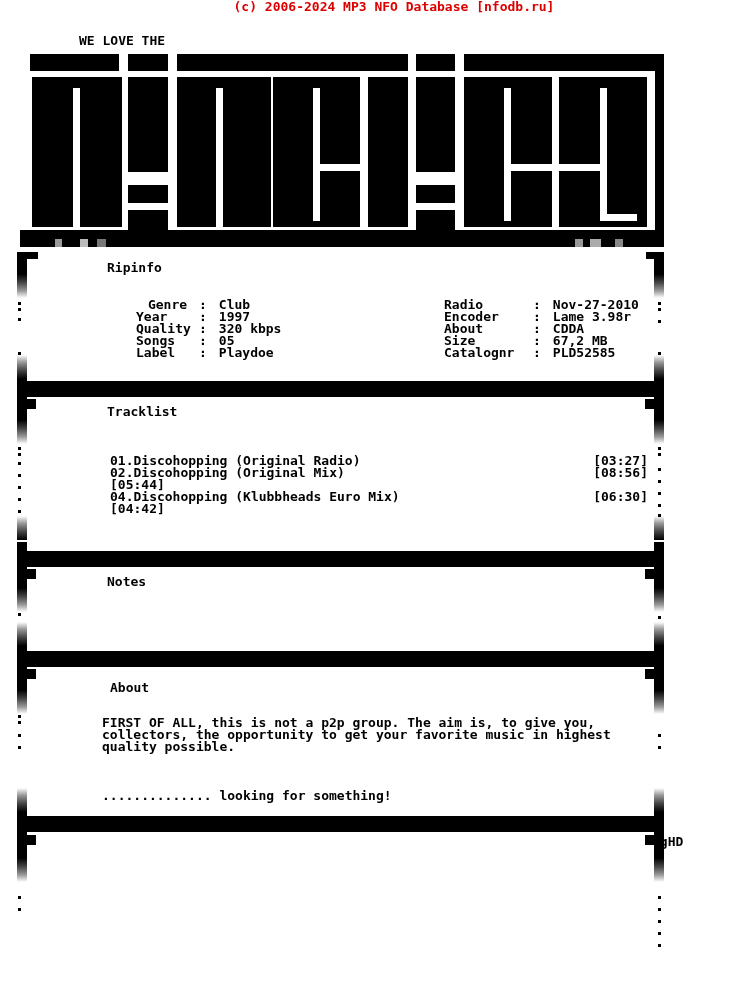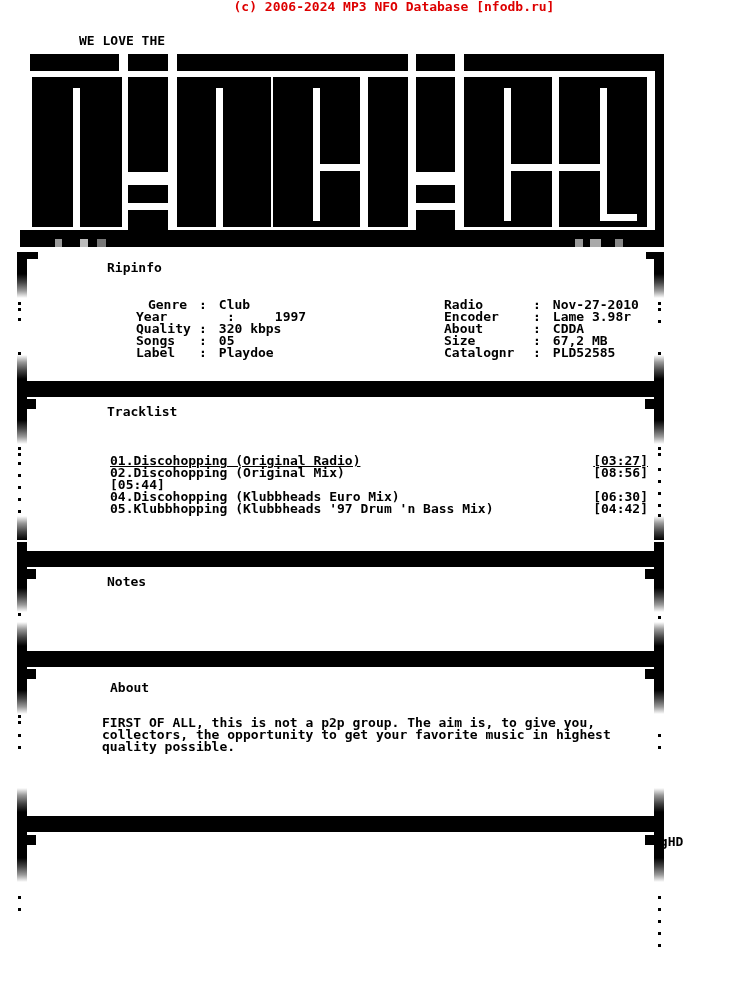--- a/index.html
+++ b/index.html
@@ -85,21 +85,21 @@
       <rect x="590" y="239" width="11" height="8" fill="#aaaaaa"></rect>
       <rect x="615" y="239" width="8" height="8" fill="#888888"></rect>
     </svg>
   </div>
 
   <div class="mono" style="left:63px;top:262px;">Ripinfo</div>
 
   <div class="mono ri-row" style="left:92px;top:299px;text-align:center;">
     <span class="ri-lab-l">Genre</span><span>:</span><span class="ri-val">Club</span>
   </div>
-  <div class="mono ri-row" style="left:92px;top:311px;gap:28px;">
+  <div class="mono ri-row" style="left:92px;top:311px;">
     <span class="ri-lab-l">Year</span><span>:</span><span class="ri-val">1997</span>
   </div>
   <div class="mono ri-row" style="left:92px;top:323px;">
     <span class="ri-lab-l">Quality</span><span>:</span><span class="ri-val">320 kbps</span>
   </div>
   <div class="mono ri-row" style="left:92px;top:335px;">
     <span class="ri-lab-l">Songs</span><span>:</span><span class="ri-val">05</span>
   </div>
   <div class="mono ri-row" style="left:92px;top:347px;">
     <span class="ri-lab-l">Label</span><span>:</span><span class="ri-val">Playdoe</span>
@@ -116,42 +116,43 @@
   </div>
   <div class="mono ri-row" style="left:400px;top:335px;">
     <span class="ri-lab-r">Size</span><span>:</span><span class="ri-val">67,2 MB</span>
   </div>
   <div class="mono ri-row" style="left:400px;top:347px;">
     <span class="ri-lab-r">Catalognr</span><span>:</span><span class="ri-val">PLD52585</span>
   </div>
 
   <div class="mono" style="left:63px;top:406px;">Tracklist</div>
 
-  <div class="mono track" style="top:455px;text-decoration:underline;">
+  <div class="mono track" style="top:455px;">
     <span>01.Discohopping (Original Radio)</span><span>[03:27]</span>
   </div>
   <div class="mono track" style="top:467px;">
     <span>02.Discohopping (Original Mix)</span><span>[08:56]</span>
   </div>
   <div class="mono track" style="top:479px;">
     <span>[05:44]</span>
   </div>
   <div class="mono track" style="top:491px;">
     <span>04.Discohopping (Klubbheads Euro Mix)</span><span>[06:30]</span>
   </div>
   <div class="mono track" style="top:503px;">
-    <span>05.Klubbhopping (Klubbheads '97 Drum 'n Bass Mix)</span><span>[04:42]</span>
+    <span>[04:42]</span>
   </div>
 
   <div class="mono" style="left:63px;top:576px;">Notes</div>
 
   <div class="mono" style="left:66px;top:682px;">About</div>
   <div class="mono para" style="left:58px;top:717px;">FIRST OF ALL, this is not a p2p group. The aim is, to give you,
 collectors, the opportunity to get your favorite music in highest
 quality possible.</div>
+  <div class="mono" style="left:58px;top:790px;">.............. looking for something!</div>
 
   <div class="mono sig">^gHD</div>
 
   <div id="decor">
       <div class="bar" style="top: 381px;"></div>
       <div class="cap" style="left: 17px; top: 372px;"></div>
       <div class="cap" style="left: 654px; top: 372px;"></div>
       <div class="bar" style="top: 551px;"></div>
       <div class="cap" style="left: 17px; top: 542px;"></div>
       <div class="cap" style="left: 654px; top: 542px;"></div>

